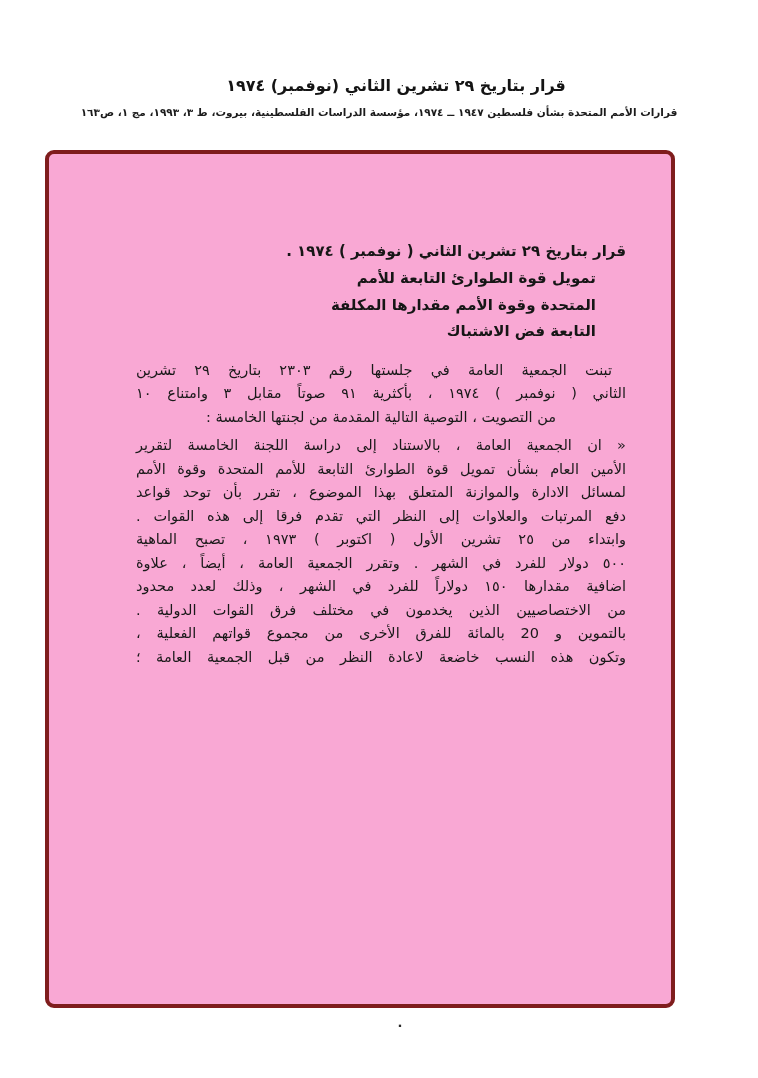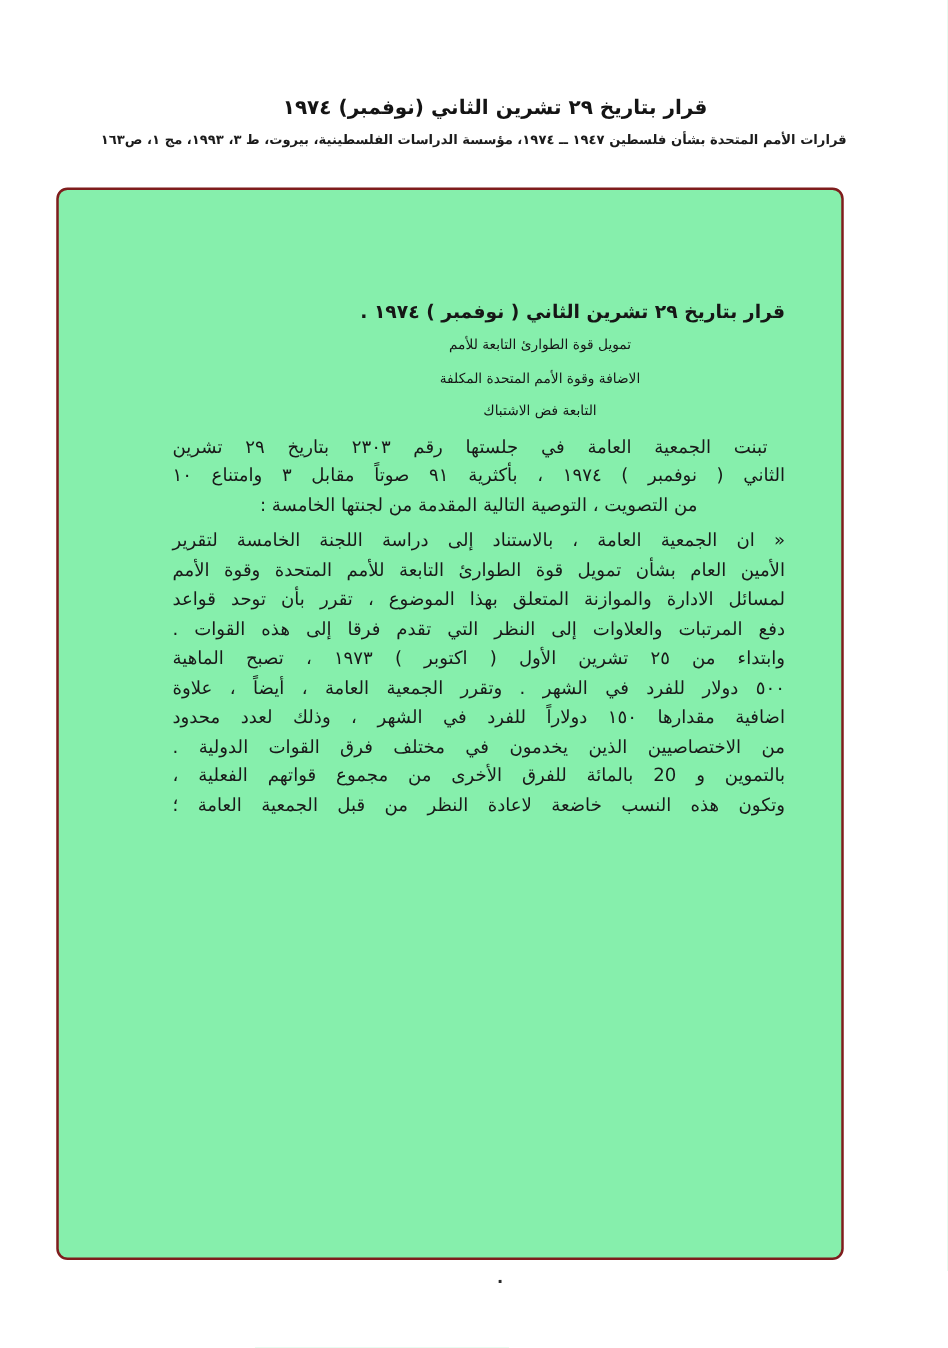--- a/index.html
+++ b/index.html
@@ -39,48 +39,47 @@
     color: #1b1b1b;
   }
   
   .doc-frame {
     position: absolute;
     top: 150px;
     left: 45px;
     width: 630px;
     height: 858px;
     box-sizing: border-box;
-    border: 2px solid #7f1d1d;
+    border: 4px solid #7f1d1d;
     border-radius: 9px;
-    background: #86efac;
+    background: #f9a8d4;
   }
   .doc-content {
     position: absolute;
     top: 84px;
     right: 45px;
     width: 490px;
     color: #161616;
   }
   .res-title {
     text-align: right;
     font-size: 15px;
     font-weight: bold;
     line-height: 26px;
     white-space: nowrap;
   }
   .res-subtitle {
     width: 332px;
     margin: 1px 30px 0 auto; 
-    text-align: center;
-    font-size: 11px;
-    font-weight: normal;
+    font-size: 15px;
+    font-weight: bold;
     line-height: 26.5px;
   }
   .paras {
-    margin-top: 4px;
+    margin-top: 14px;
   }
   .para {
     font-size: 14.5px;
     line-height: 23.5px;
     color: #191919;
   }
   .para + .para {
     margin-top: 5px;
   }
   .para .tline {
@@ -118,21 +117,21 @@
 
   <div class="hdr-source">قرارات الأمم المتحدة بشأن فلسطين ١٩٤٧ ــ ١٩٧٤، مؤسسة الدراسات الفلسطينية، بيروت، ط ٣، ١٩٩٣، مج ١، ص١٦٣</div>
 
   <div class="doc-frame">
     <div class="doc-content">
 
       <div class="res-title">قرار بتاريخ ٢٩ تشرين الثاني ( نوفمبر ) ١٩٧٤ .</div>
 
       <div class="res-subtitle">
         <div>تمويل قوة الطوارئ التابعة للأمم</div>
-        <div>الاضافة وقوة الأمم المتحدة المكلفة</div>
+        <div>المتحدة وقوة الأمم مقدارها المكلفة</div>
         <div>التابعة فض الاشتباك</div>
       </div>
 
       <div class="paras">
         <div class="para indent-first last-center">
             <div class="tline">تبنت الجمعية العامة في جلستها رقم ٢٣٠٣ بتاريخ ٢٩ تشرين</div>
             <div class="tline">الثاني ( نوفمبر ) ١٩٧٤ ، بأكثرية ٩١ صوتاً مقابل ٣ وامتناع ١٠</div>
             <div class="tline">من التصويت ، التوصية التالية المقدمة من لجنتها الخامسة :</div>
           </div>
         <div class="para last-justify">

